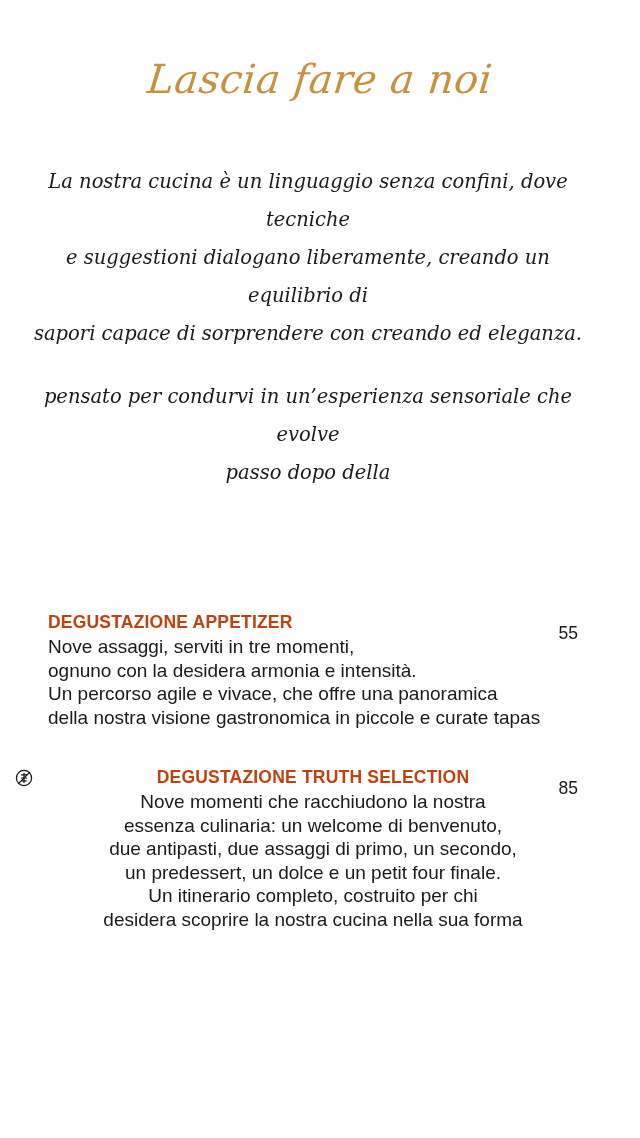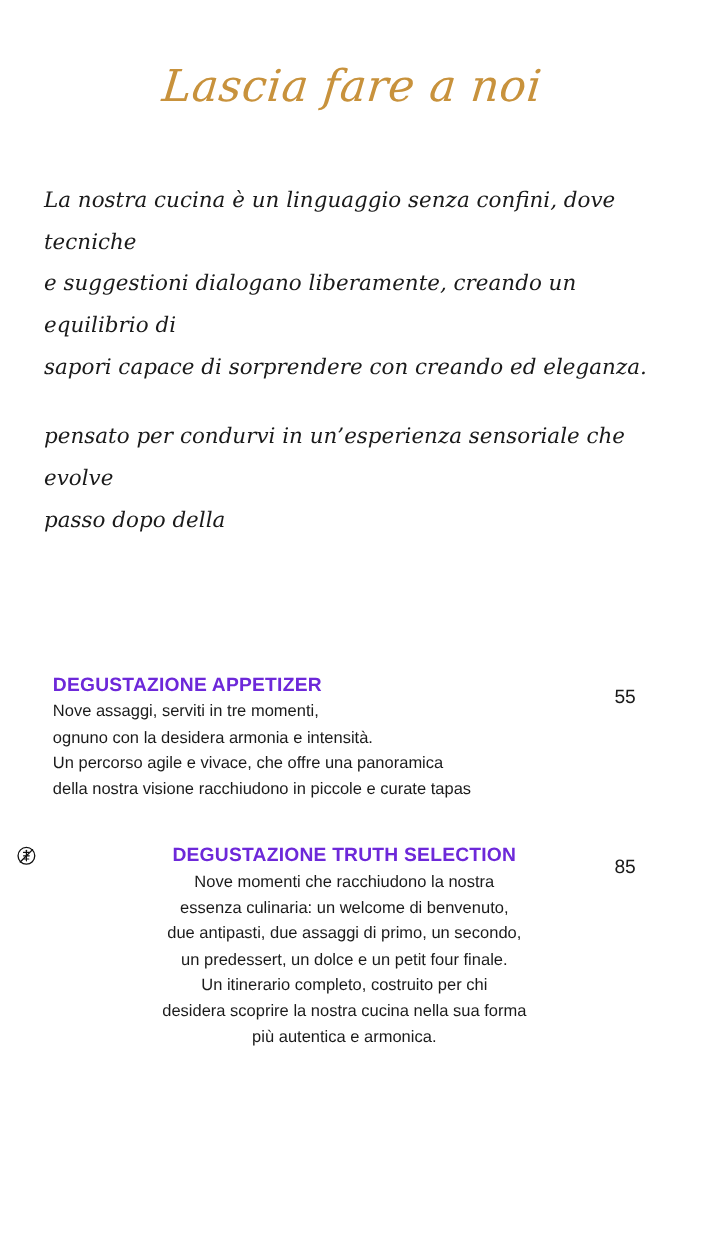--- a/index.html
+++ b/index.html
@@ -39,23 +39,24 @@
     font-size: 40px;
     line-height: 1.15;
     letter-spacing: 0.5px;
     color: #c8923c;
     transform: skewX(-6deg);
   }
 
   
   .intro-body {
     position: absolute;
-    left: 40px;
+    left: 28px;
     top: 163px;
     width: 560px;
+    text-align: center;
   }
   .intro-para {
     margin: 0;
     font-family: "DejaVu Serif", "Liberation Serif", serif;
     font-style: italic;
     font-weight: 400;
     font-size: 19.5px;
     line-height: 38px;
     color: #1a1a1a;
   }
@@ -87,39 +88,39 @@
     display: block;
     height: 22px;
   }
   .item-title {
     display: inline-block;
     font-family: "Liberation Sans", sans-serif;
     font-weight: 700;
     font-size: 17.5px;
     letter-spacing: 0.2px;
     line-height: 22px;
-    color: #6d28d9;
+    color: #c2410c;
     white-space: nowrap;
   }
   .item-price {
     position: absolute;
     right: 0;
     top: 11px;
     font-family: "Liberation Sans", sans-serif;
     font-weight: 400;
     font-size: 17.5px;
     line-height: 22px;
     color: #1a1a1a;
   }
 
   .item-desc {
     margin: 2px 0 0 0;
     font-family: "Liberation Sans", sans-serif;
     font-weight: 400;
-    font-size: 15px;
+    font-size: 19px;
     line-height: 23.5px;
     color: #1a1a1a;
   }
   .desc-line {
     display: block;
     white-space: nowrap;
   }
 
   
   .badge-icon {
@@ -161,21 +162,21 @@
 
     <div class="menu-item">
       <div class="item-head">
         <span class="item-title">DEGUSTAZIONE APPETIZER</span>
         <span class="item-price">55</span>
       </div>
       <p class="item-desc">
         <span class="desc-line">Nove assaggi, serviti in tre momenti,</span>
         <span class="desc-line">ognuno con la desidera armonia e intensità.</span>
         <span class="desc-line">Un percorso agile e vivace, che offre una panoramica</span>
-        <span class="desc-line">della nostra visione racchiudono in piccole e curate tapas</span>
+        <span class="desc-line">della nostra visione gastronomica in piccole e curate tapas</span>
       </p>
     </div>
 
     <div class="menu-item">
 
       <span class="badge-icon">
         <svg viewBox="0 0 18 18" xmlns="http://www.w3.org/2000/svg">
           <circle cx="9" cy="9" r="7.6" fill="none" stroke="#111111" stroke-width="1.2"></circle>
           <path d="M6.4 5.9 L11.6 5.9" stroke="#111111" stroke-width="1.1" stroke-linecap="round"></path>
           <path d="M6.4 9.0 L11.6 9.0" stroke="#111111" stroke-width="1.1" stroke-linecap="round"></path>
@@ -189,18 +190,17 @@
         <span class="item-title">DEGUSTAZIONE TRUTH SELECTION</span>
         <span class="item-price">85</span>
       </div>
       <p class="item-desc">
         <span class="desc-line">Nove momenti che racchiudono la nostra</span>
         <span class="desc-line">essenza culinaria: un welcome di benvenuto,</span>
         <span class="desc-line">due antipasti, due assaggi di primo, un secondo,</span>
         <span class="desc-line">un predessert, un dolce e un petit four finale.</span>
         <span class="desc-line">Un itinerario completo, costruito per chi</span>
         <span class="desc-line">desidera scoprire la nostra cucina nella sua forma</span>
-        <span class="desc-line">più autentica e armonica.</span>
       </p>
     </div>
 
   </div>
 </div>
 
 </body></html>

